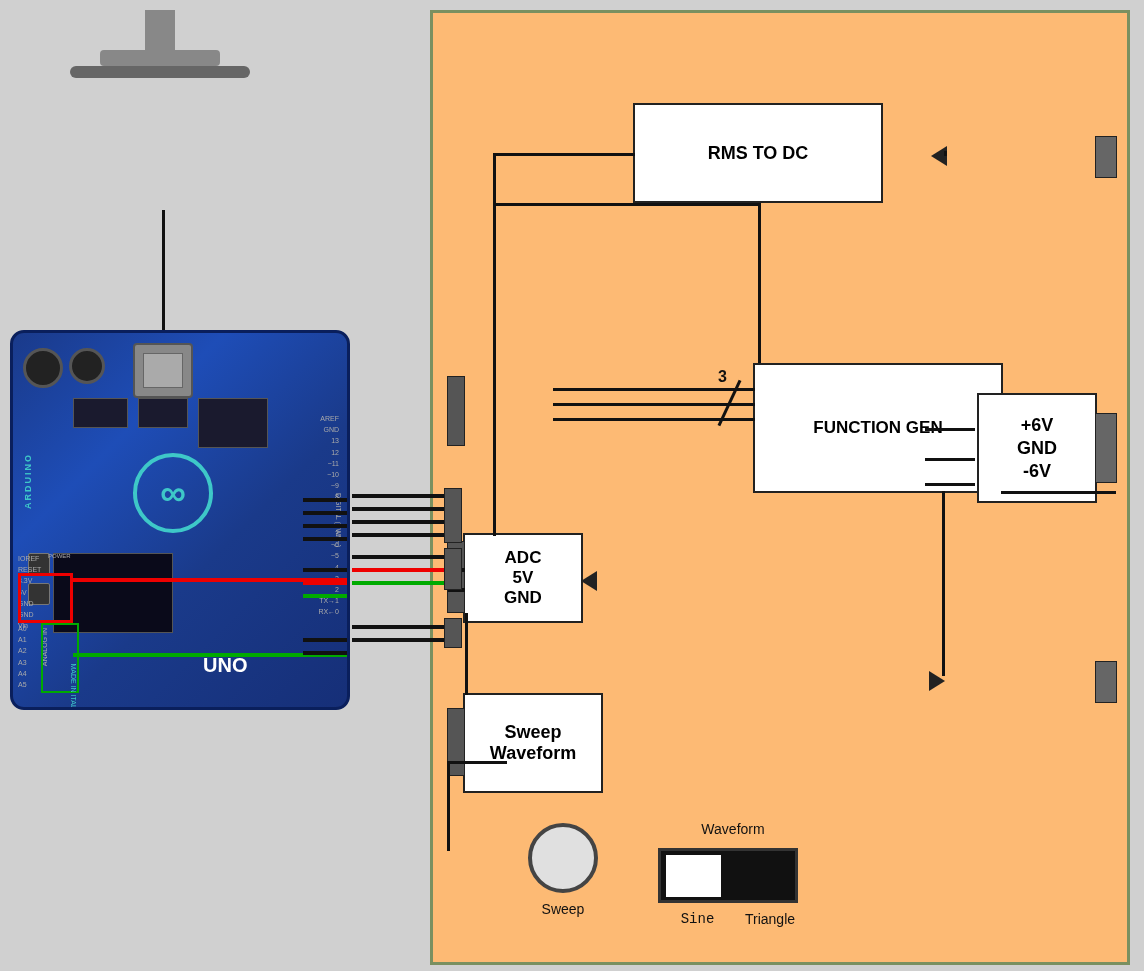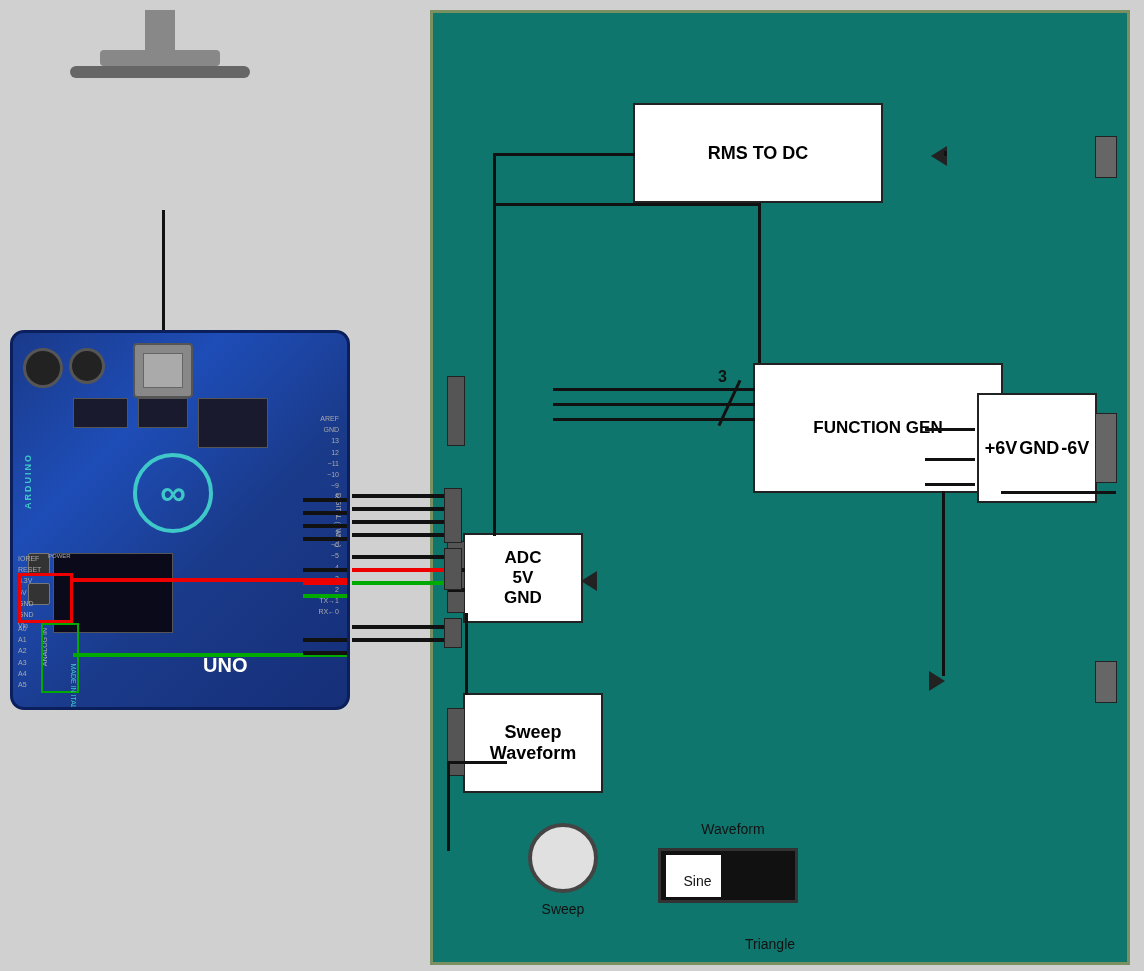--- a/index.html
+++ b/index.html
@@ -164,21 +164,21 @@
       background: #0a0;
     }
 
     
     .circuit-area {
       position: absolute;
       top: 10px;
       left: 430px;
       width: 700px;
       height: 955px;
-      background: #0f766e;
+      background: #fdba74;
       border: 3px solid #7a9060;
     }
 
     
     .circuit-box {
       position: absolute;
       background: white;
       border: 2.5px solid #222;
       display: flex;
       align-items: center;
@@ -343,21 +343,21 @@
   <div class="arrow-left" style="right:180px;top:133px;"></div>
 
   <div class="cline" style="right:180px;top:138px;width:3px;height:5px;"></div>
 
   <div style="position:absolute;right:10px;top:123px;width:22px;height:42px;background:#666;border:1px solid #222;"></div>
 
   <div class="circuit-box" style="left:320px;top:350px;width:250px;height:130px;font-size:17px;">
     <span>FUNCTION GEN</span>
   </div>
 
-  <div class="circuit-box" style="right:30px;top:380px;width:120px;height:110px;flex-direction:row;gap:2px;">
+  <div class="circuit-box" style="right:30px;top:380px;width:120px;height:110px;flex-direction:column;gap:2px;">
     <span>+6V</span>
     <span>GND</span>
     <span>-6V</span>
   </div>
 
   <div style="position:absolute;right:10px;top:400px;width:22px;height:70px;background:#666;border:1px solid #222;"></div>
 
   <div class="cline" style="right:152px;top:415px;width:50px;height:3px;"></div>
   <div class="cline" style="right:152px;top:445px;width:50px;height:3px;"></div>
   <div class="cline" style="right:152px;top:470px;width:50px;height:3px;"></div>
@@ -413,25 +413,25 @@
   </div>
 
   <div class="text-label" style="left:230px;top:808px;width:140px;">
     <span>Waveform</span>
   </div>
 
   <div style="position:absolute;left:225px;top:835px;width:140px;height:55px;background:#111;border:3px solid #333;display:flex;align-items:center;padding:5px;">
     <div style="width:55px;height:42px;background:#fff;"></div>
   </div>
 
-  <div class="text-label" style="left:237px;top:860px;width:55px;">
+  <div class="text-label" style="left:237px;top:898px;width:55px;font-family:Liberation Mono, monospace;">
     <span>Sine</span>
   </div>
 
-  <div class="text-label" style="left:302px;top:898px;width:70px;margin-top:25px;">
+  <div class="text-label" style="left:302px;top:898px;width:70px;">
     <span>Triangle</span>
   </div>
 
   <div class="cline" style="left:14px;top:748px;width:3px;height:90px;"></div>
   <div class="cline" style="left:14px;top:748px;width:60px;height:3px;"></div>
 
   <div class="cline" style="left:32px;top:600px;width:3px;height:82px;"></div>
 
 </div>
 

